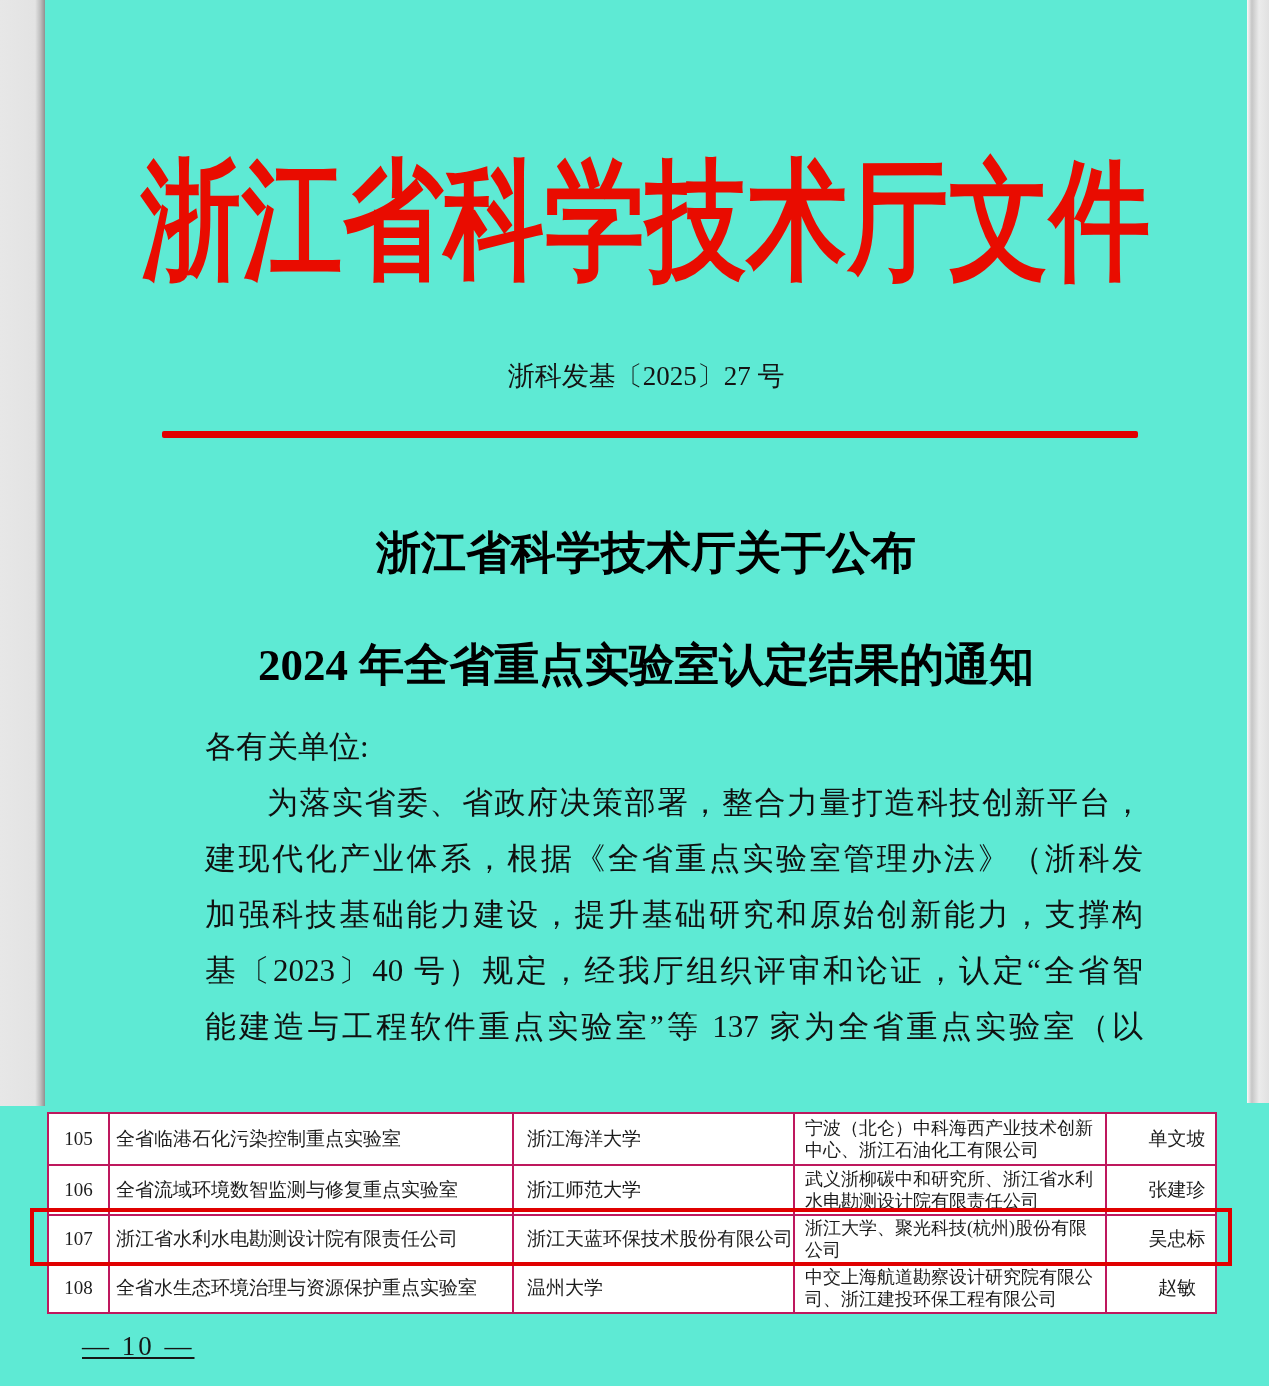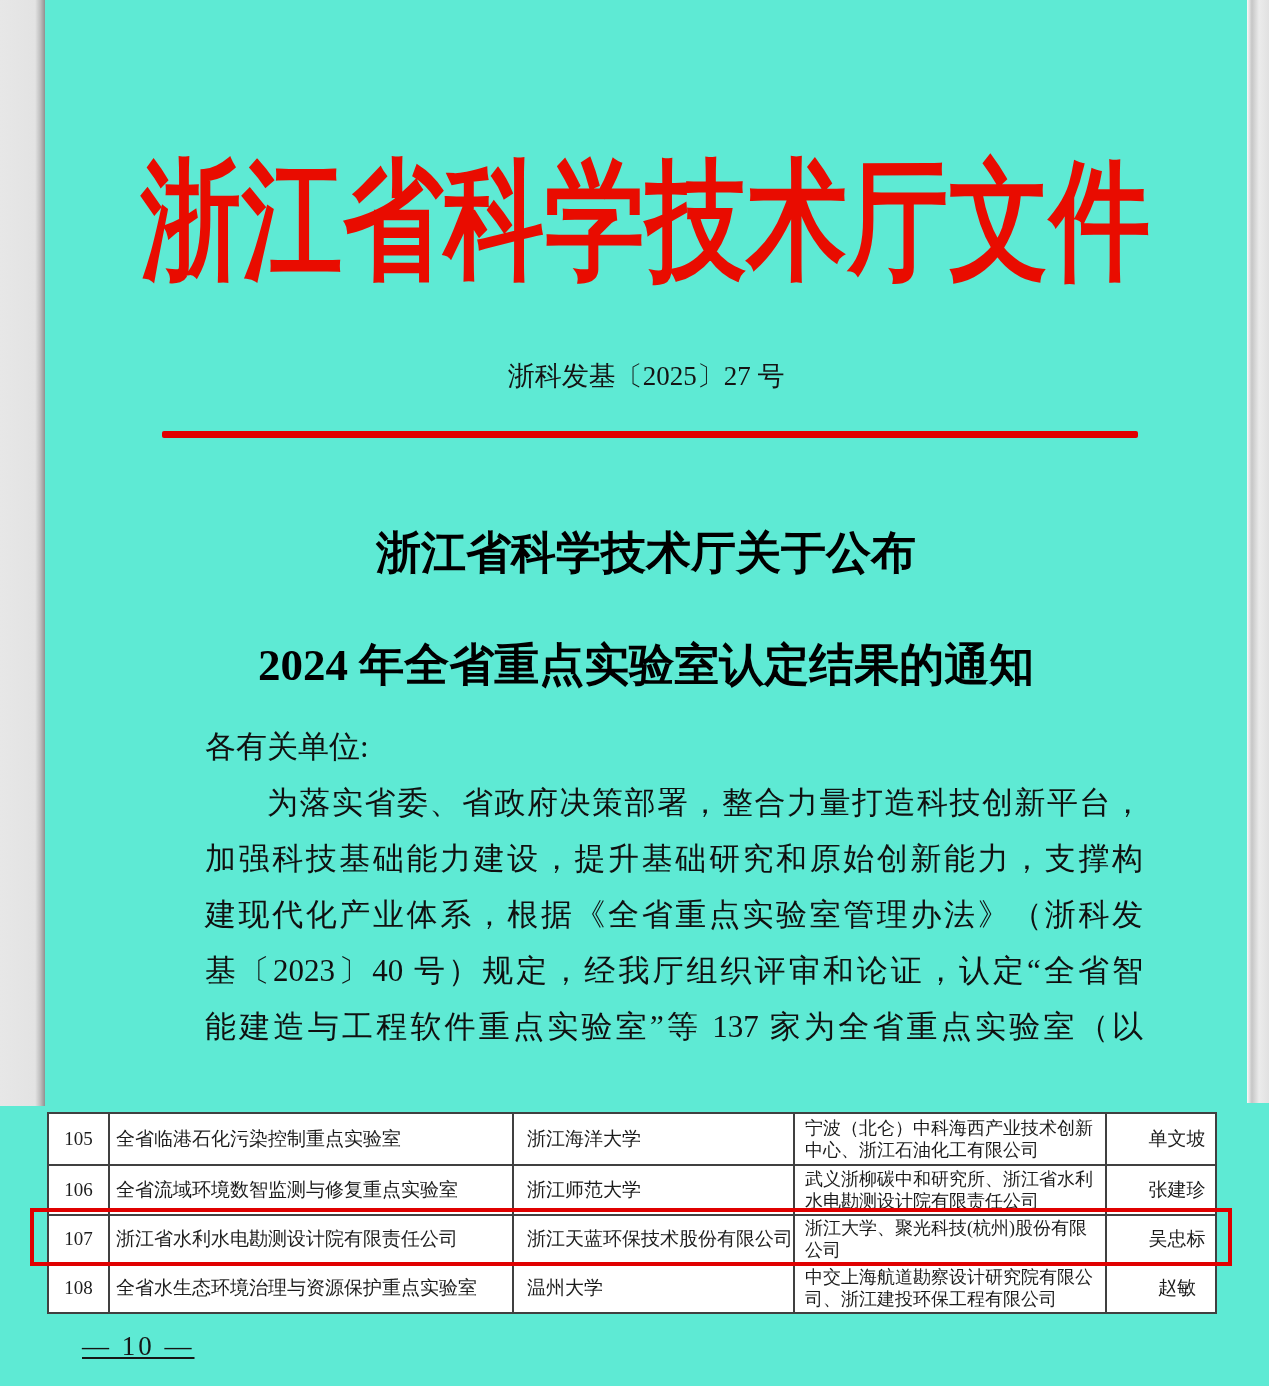--- a/index.html
+++ b/index.html
@@ -60,21 +60,21 @@
   }
   .body-line.first { text-indent: 2em; }
   .body-line.last { text-align-last: left; }
   
   .doc-table {
     position: absolute; left: 47px; top: 1112px; width: 1168px;
     border-collapse: collapse; table-layout: fixed;
     font-size: 19px; color: #1c1c1c; background: #ffffff;
   }
   .doc-table td {
-    border: 2px solid #404040; vertical-align: middle;
+    border: 2px solid #be185d; vertical-align: middle;
     overflow: hidden;
   }
   .doc-table tr.r0 td { height: 52px; }
   .doc-table tr.r1 td { height: 50px; }
   .doc-table tr.r2 td { height: 48px; }
   .doc-table tr.r3 td { height: 50px; margin-top: 24px; }
   .cell-no { text-align: center; }
   .cell-lab { padding-left: 6px; }
   .cell-host { padding-left: 13px; }
   .cell-partners {
@@ -105,22 +105,22 @@
 
   <div class="red-rule"></div>
 
   <div class="notice-title-line1">浙江省科学技术厅关于公布</div>
   <div class="notice-title-line2">2024 年全省重点实验室认定结果的通知</div>
 
   <div class="salutation">各有关单位:</div>
 
   <div class="body-text">
     <div class="body-line first">为落实省委、省政府决策部署，整合力量打造科技创新平台，</div>
+    <div class="body-line">建现代化产业体系，根据《全省重点实验室管理办法》（浙科发</div>
     <div class="body-line">加强科技基础能力建设，提升基础研究和原始创新能力，支撑构</div>
-    <div class="body-line">建现代化产业体系，根据《全省重点实验室管理办法》（浙科发</div>
     <div class="body-line">基〔2023〕40 号）规定，经我厅组织评审和论证，认定“全省智</div>
     <div class="body-line">能建造与工程软件重点实验室”等 137 家为全省重点实验室（以</div>
   </div>
 
   <table class="doc-table">
     <colgroup>
       <col style="width:61px">
       <col style="width:404px">
       <col style="width:281px">
       <col style="width:312px">

